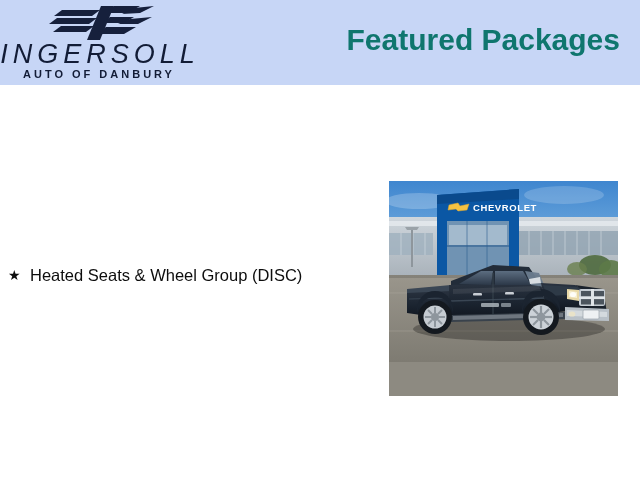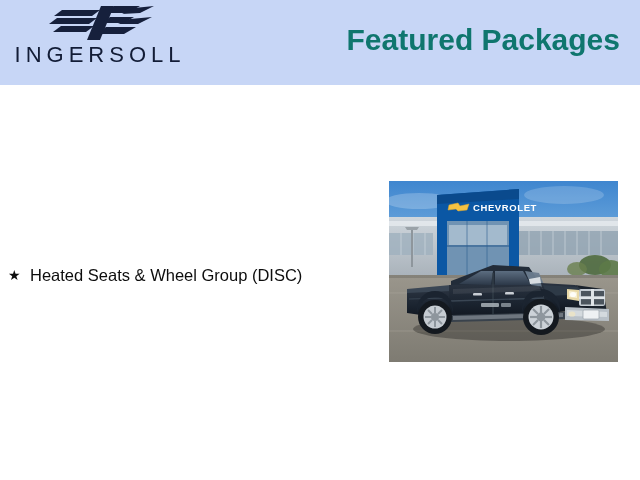--- a/index.html
+++ b/index.html
@@ -40,27 +40,28 @@
     top: 2px;
     width: 108px;
     height: 38px;
   }
   #logo-wordmark {
     position: absolute;
     left: 0px;
     top: 40px;
     width: 200px;
     text-align: center;
-    font-size: 22px;
+    font-size: 27px;
     font-weight: 400;
     letter-spacing: 5.0px;
     color: #121c36;
     line-height: 25px;
     white-space: nowrap;
     font-family: "Liberation Sans", sans-serif;
+    font-style: italic;
   }
   #logo-tagline {
     position: absolute;
     left: 0px;
     top: 66px;
     width: 198px;
     text-align: center;
     font-size: 11px;
     font-weight: bold;
     letter-spacing: 3.0px;
@@ -109,21 +110,21 @@
     flex: 1 1 auto;
     white-space: nowrap;
   }
 
   
   #vehicle-photo {
     position: absolute;
     left: 389px;
     top: 181px;
     width: 229px;
-    height: 181px;
+    height: 215px;
     overflow: hidden;
     background: #8d8a81;
   }
   #vehicle-photo svg {
     display: block;
   }
 </style>
 </head>
 <body>
 
@@ -148,20 +149,21 @@
           <path d="M58 23 L88 23 L76 30 L48 30 Z"></path>
 
           <path d="M86 4 L106 2 L92 9 L74 10 Z"></path>
           <path d="M82 15 L104 13 L90 20 L70 20 Z"></path>
         </g>
       </svg>
     </div>
 
     <div id="logo-wordmark">INGERSOLL</div>
 
+    <div id="logo-tagline">AUTO OF DANBURY</div>
   </div>
 
   <div id="header-title">Featured Packages</div>
 
 </div>
 
 <div id="features-list">
 
   <div class="feature-item">
     <span class="feature-bullet">★</span>

